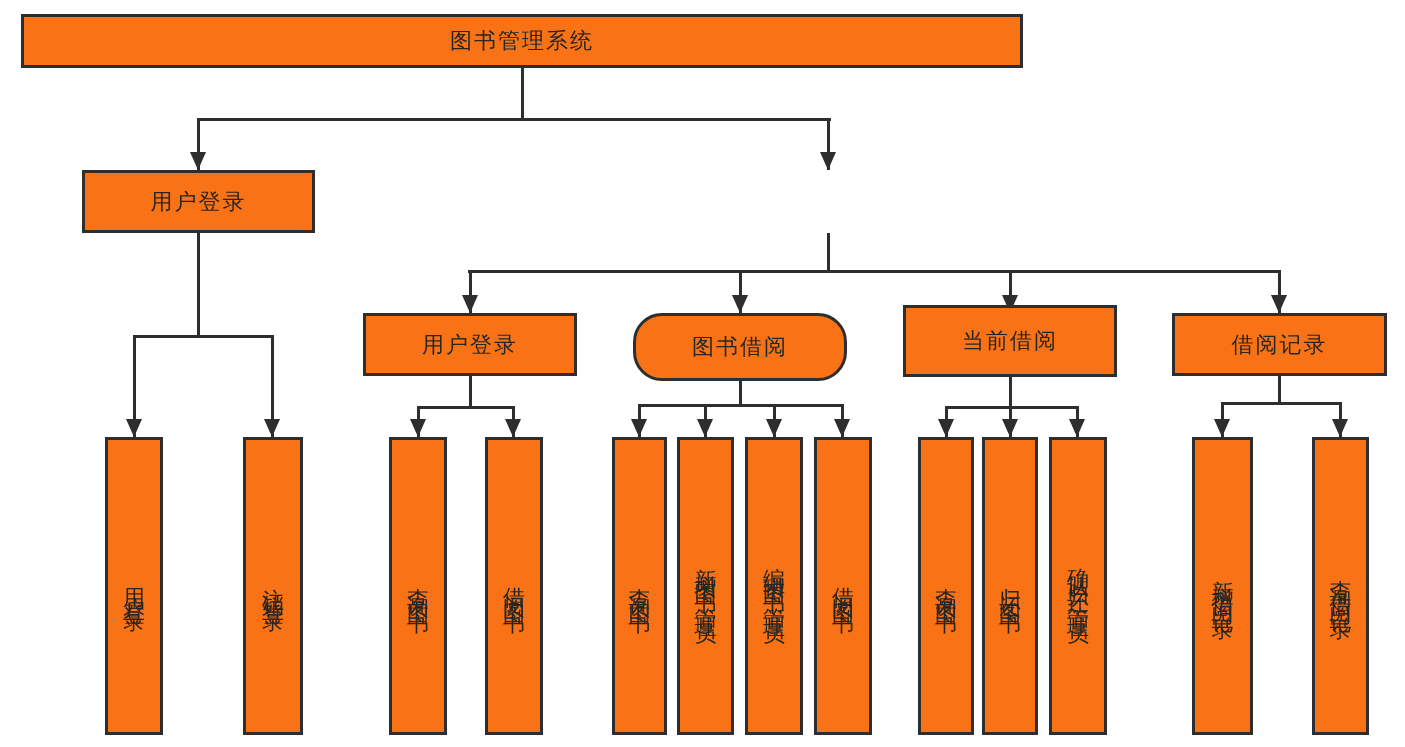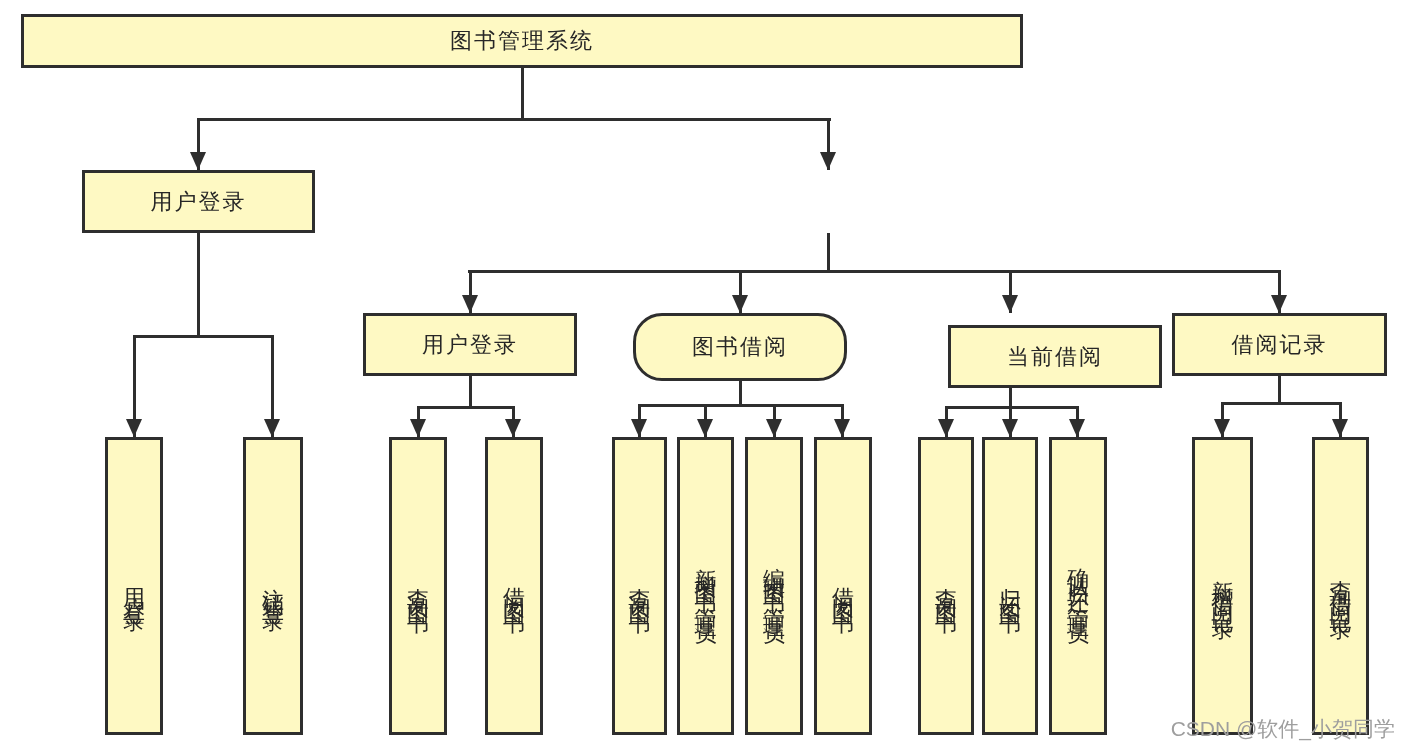--- a/index.html
+++ b/index.html
@@ -11,21 +11,21 @@
     position:relative;
     width:1405px;
     height:747px;
     background:var(--bg,#fff);
     overflow:hidden;
   }
   .box{
     position:absolute;
     box-sizing:border-box;
     border:3px solid var(--line,#2e2e2e);
-    background:#fef9c3;
+    background:#f97316;
     display:flex;
     align-items:center;
     justify-content:center;
     font-size:22px;
     color:var(--text,#262626);
     letter-spacing:2px;
     z-index:2;
   }
   .vbox{
     writing-mode:vertical-rl;
@@ -123,36 +123,35 @@
   <div class="vline" style="left:1339px;top:402px;height:35px;"></div>
   <div class="arrow" style="left:1214px;top:419px;"></div>
   <div class="arrow" style="left:1332px;top:419px;"></div>
 
   <div class="box" style="left:21px;top:14px;width:1002px;height:54px;">图书管理系统</div>
 
   <div class="box" style="left:82px;top:170px;width:233px;height:63px;">用户登录</div>
 
   <div class="box" style="left:363px;top:313px;width:214px;height:63px;">用户登录</div>
   <div class="box" style="left:633px;top:313px;width:214px;height:68px;border-radius:29px;">图书借阅</div>
-  <div class="box" style="left:903px;top:325px;width:214px;height:63px;margin-left:45px;">当前借阅</div>
+  <div class="box" style="left:903px;top:305px;width:214px;height:72px;">当前借阅</div>
   <div class="box" style="left:1172px;top:313px;width:215px;height:63px;">借阅记录</div>
 
   <div class="box vbox" style="left:105px;top:437px;width:58px;height:298px;">用户登录</div>
   <div class="box vbox" style="left:243px;top:437px;width:60px;height:298px;">注销登录</div>
 
   <div class="box vbox" style="left:389px;top:437px;width:58px;height:298px;">查询图书</div>
   <div class="box vbox" style="left:485px;top:437px;width:58px;height:298px;">借阅图书</div>
 
   <div class="box vbox" style="left:612px;top:437px;width:55px;height:298px;">查询图书</div>
   <div class="box vbox" style="left:677px;top:437px;width:57px;height:298px;">新增图书（管理员）</div>
   <div class="box vbox" style="left:745px;top:437px;width:58px;height:298px;">编辑图书（管理员）</div>
   <div class="box vbox" style="left:814px;top:437px;width:58px;height:298px;">借阅图书</div>
 
   <div class="box vbox" style="left:918px;top:437px;width:56px;height:298px;">查询图书</div>
   <div class="box vbox" style="left:982px;top:437px;width:56px;height:298px;">归还图书</div>
   <div class="box vbox" style="left:1049px;top:437px;width:58px;height:298px;">确认归还（管理员）</div>
 
   <div class="box vbox" style="left:1192px;top:437px;width:61px;height:298px;">新增借阅记录</div>
   <div class="box vbox" style="left:1312px;top:437px;width:57px;height:298px;">查询借阅记录</div>
 
-  <div class="watermark">CSDN @软件_小贺同学</div>
 
 </div>
 
 </body></html>

